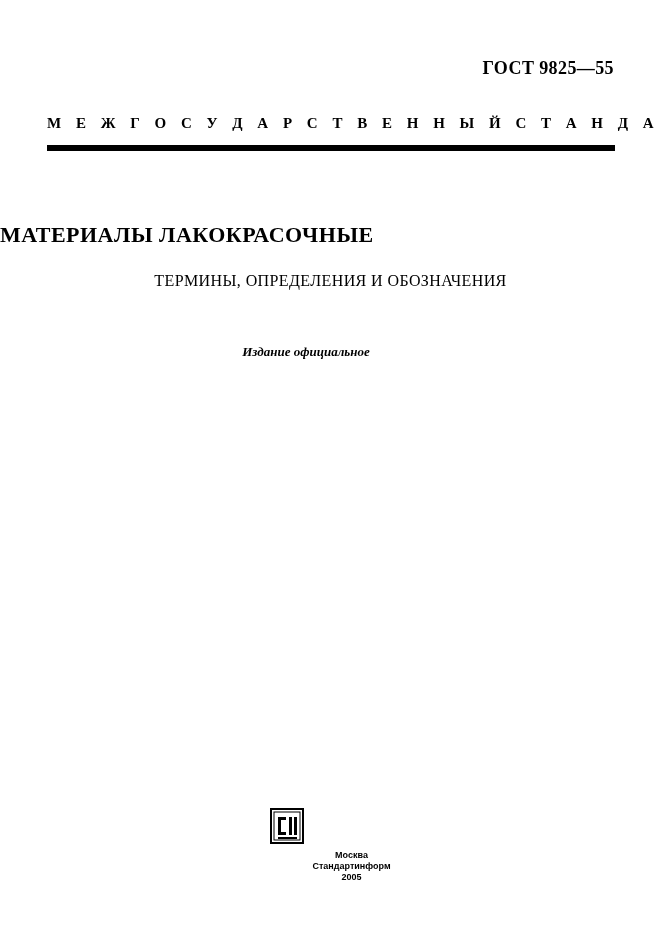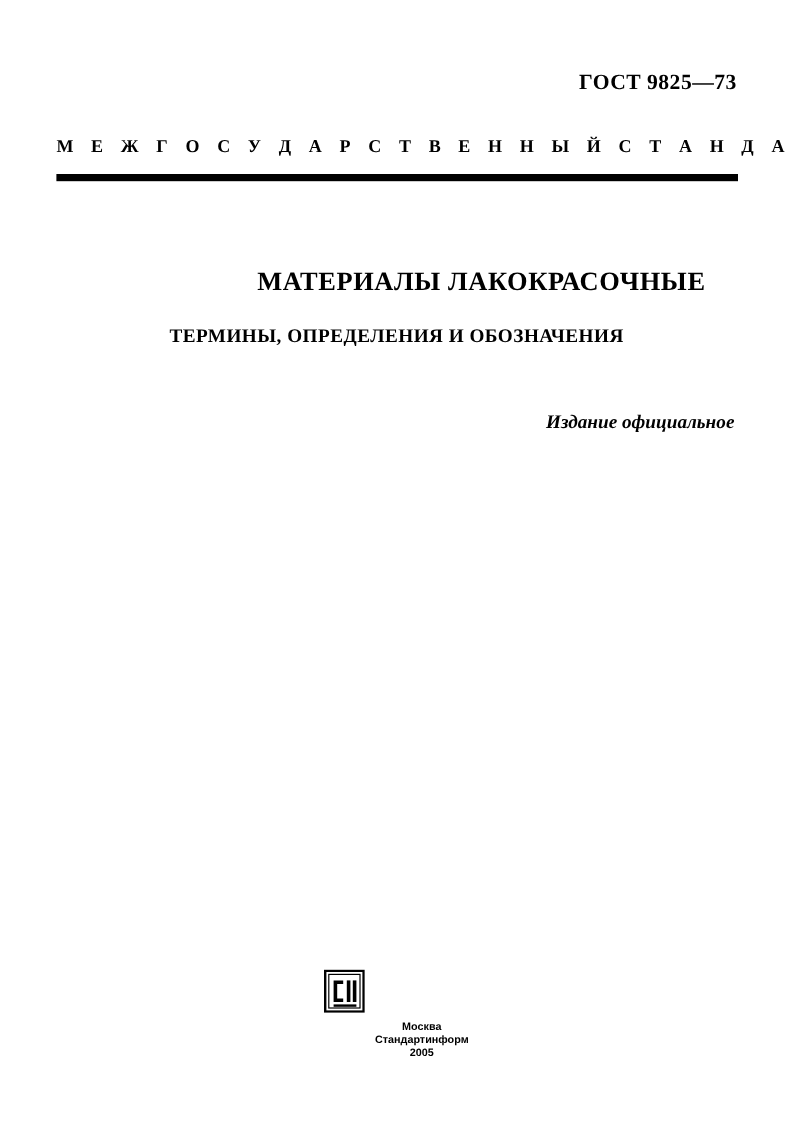--- a/index.html
+++ b/index.html
@@ -47,45 +47,45 @@
     top: 145px;
     width: 568px;
     height: 6px;
     background: #000000;
   }
   .title-main {
     position: absolute;
     top: 222px;
     left: 0;
     width: 588px;
-    text-align: right;
+    text-align: left;
     font-family: "Liberation Serif", serif;
     font-size: 22px;
     font-weight: bold;
     letter-spacing: 0.5px;
   }
   .title-sub {
     position: absolute;
     top: 272px;
     left: 0;
     width: 661px;
     text-align: center;
     font-family: "Liberation Serif", serif;
     font-size: 16px;
-    font-weight: bold;
+    font-weight: normal;
     letter-spacing: 0.4px;
   }
   .edition {
     position: absolute;
     top: 344px;
     left: 0;
     width: 612px;
-    text-align: right;
+    text-align: center;
     font-family: "Liberation Serif", serif;
-    font-size: 16px;
+    font-size: 13px;
     font-weight: bold;
     font-style: italic;
   }
   .footer {
     position: absolute;
     top: 808px;
     left: 0;
     width: 661px;
     display: flex;
     justify-content: center;
@@ -109,21 +109,21 @@
     white-space: nowrap;
     margin-top: 40px;
   }
   .publisher div { display: block; }
 </style>
 </head>
 <body>
 
 <div class="page">
 
-  <div class="doc-number">ГОСТ 9825—73</div>
+  <div class="doc-number">ГОСТ 9825—55</div>
 
   <div class="standard-label">М Е Ж Г О С У Д А Р С Т В Е Н Н Ы Й   С Т А Н Д А Р Т</div>
 
   <div class="rule-thick"></div>
 
   <div class="title-main">МАТЕРИАЛЫ ЛАКОКРАСОЧНЫЕ</div>
 
   <div class="title-sub">ТЕРМИНЫ, ОПРЕДЕЛЕНИЯ И ОБОЗНАЧЕНИЯ</div>
 
   <div class="edition">Издание официальное</div>

